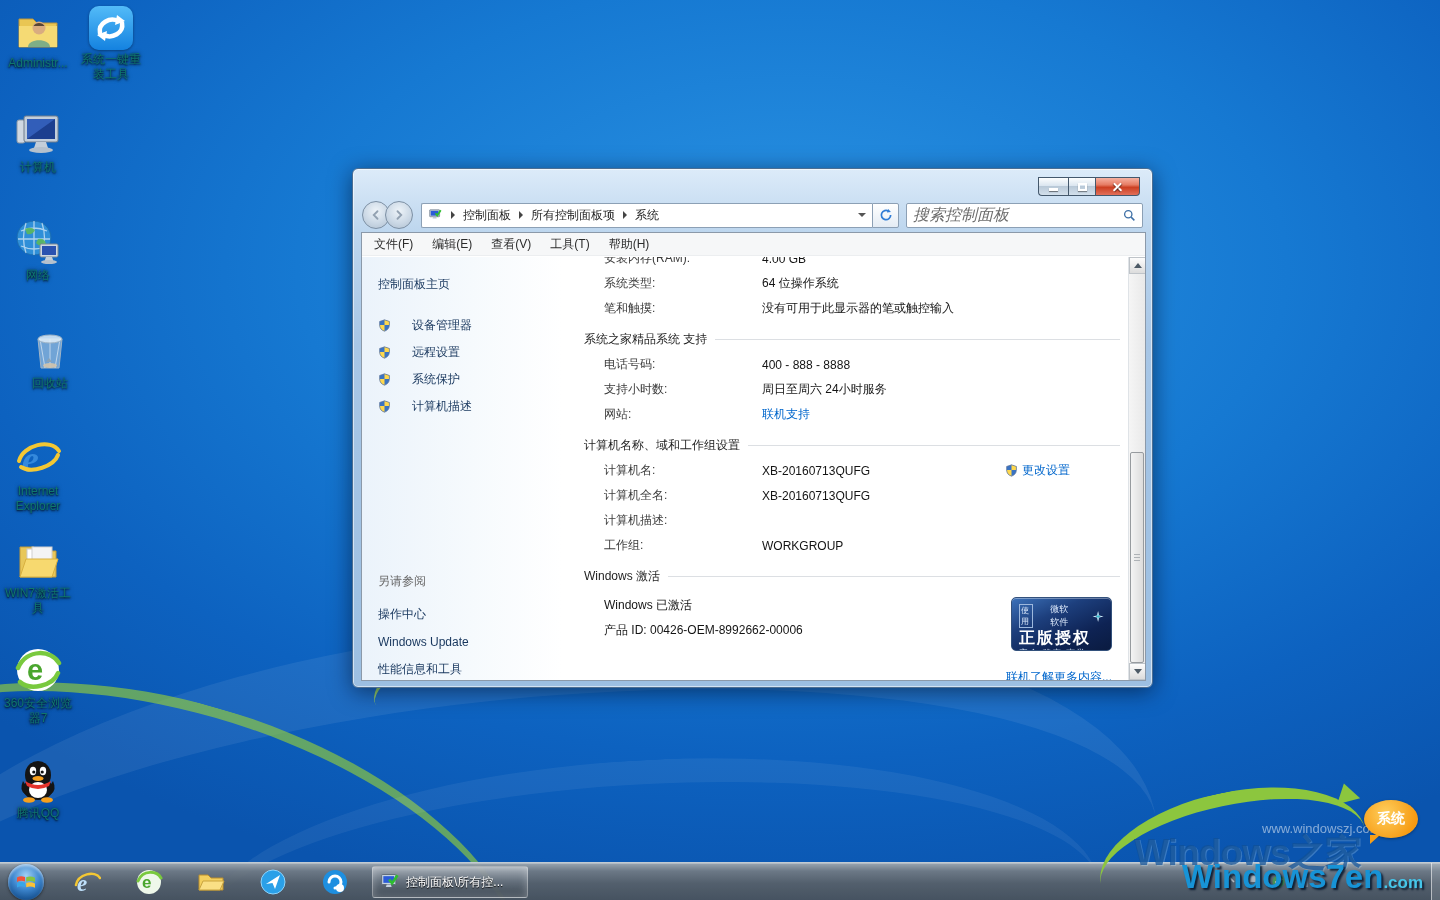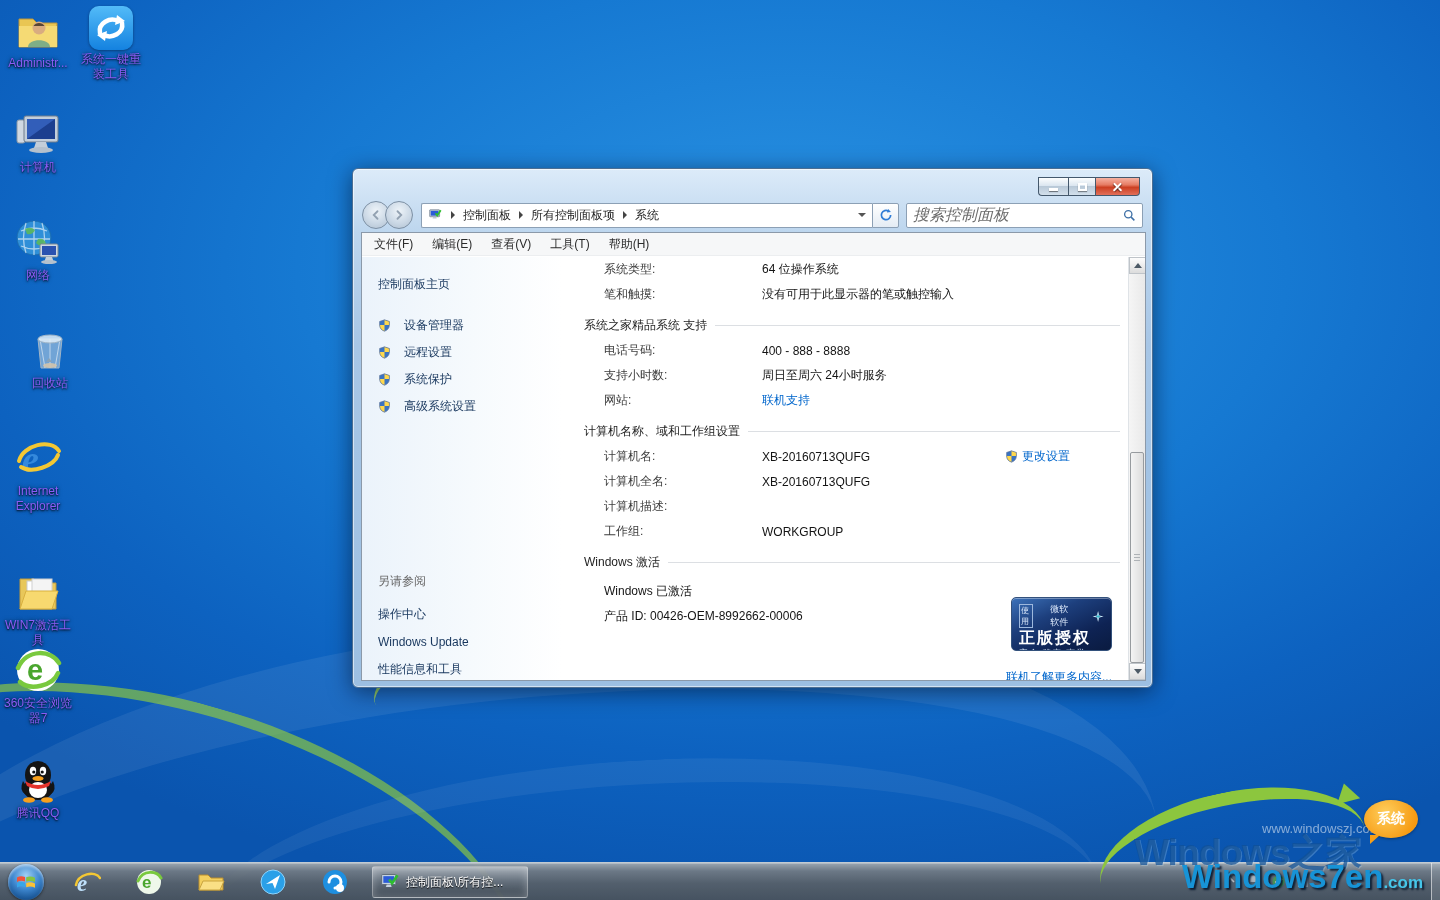--- a/index.html
+++ b/index.html
@@ -13,21 +13,21 @@
   .s1 { width:1300px; height:520px; left:-140px; top:630px;
         border-top:70px solid rgba(255,255,255,.07); transform:rotate(-6deg); }
   .s2 { width:760px; height:420px; left:-220px; top:700px;
         border-top:10px solid rgba(146,204,60,.65); transform:rotate(16deg); }
   .s3 { width:66px; height:44px; left:372px; top:668px;
         border-top:5px solid rgba(170,225,85,.85); transform:rotate(-28deg); }
   .s4 { width:900px; height:300px; left:200px; top:760px;
         border-top:24px solid rgba(255,255,255,.06); transform:rotate(-3deg); }
 
   
-  .dicon { position:absolute; width:76px; text-align:center; color:#8b5cf6; font-size:12px; z-index:10; cursor:default; }
+  .dicon { position:absolute; width:76px; text-align:center; color:#0f766e; font-size:12px; z-index:10; cursor:default; }
   .dicon .ic { display:block; width:48px; height:48px; margin:0 auto; }
   .dicon .lbl { display:block; margin-top:2px; line-height:15px;
     text-shadow:0 1px 2px rgba(0,0,0,.9), 0 0 4px rgba(0,0,0,.6); }
 
   
   .win { position:absolute; left:352px; top:168px; width:801px; height:520px; z-index:30;
     border:1px solid #4c6e92; border-radius:6px;
     background:linear-gradient(180deg,#dcebf9 0%,#bdd6ee 12%,#a7c6e6 34%,#9cbfe2 100%);
     box-shadow:0 4px 22px rgba(0,10,30,.55), inset 0 0 0 1px rgba(255,255,255,.55); }
   .cap { position:absolute; top:8px; right:12px; display:flex; z-index:5; }
@@ -68,21 +68,21 @@
     border:1px solid #8b99a9; overflow:hidden; }
   .menubar { height:23px; background:#f6f7f8; border-bottom:1px solid #eceef0; display:flex; align-items:center;
     padding-left:12px; font-size:12px; color:#2b2b2b; }
   .menubar span { margin-right:19px; }
   .cbody { position:absolute; left:0; right:0; top:24px; bottom:0; display:flex; }
 
   .sbar { width:200px; position:relative; font-size:12px; flex:0 0 auto;
     background:linear-gradient(90deg,#ebf3fb 0%,#f6fafd 55%,#fff 100%); padding-top:15px; }
   .sb-home { padding:4px 0 4px 16px; color:#17365d; cursor:pointer; }
   .sb-tasks { margin-top:15px; }
-  .sb-task { display:flex; align-items:center; gap:13px; padding:5px 0 5px 16px; color:#17365d; cursor:pointer; }
+  .sb-task { display:flex; align-items:center; gap:21px; padding:5px 0 5px 16px; color:#17365d; cursor:pointer; }
   .sb-see { position:absolute; left:16px; top:316px; }
   .sb-see .hdr { color:#696969; margin-bottom:10px; }
   .sb-see .itm { color:#17365d; padding:6px 0; cursor:pointer; }
 
   .main { flex:1; position:relative; overflow:hidden; padding:0 0 0 22px; font-size:12px; color:#141414; }
   .crow { display:flex; align-items:center; height:25px; padding-left:20px; }
   .clabel { width:158px; color:#3c3c3c; flex:0 0 auto; }
   .sect { display:flex; align-items:center; margin:10px 8px 4px 0; color:#1e1e1e; }
   .sect .line { flex:1; height:1px; background:#dcdfe3; margin-left:8px; }
   a.lnk { color:#0066cc; text-decoration:none; cursor:pointer; }
@@ -228,21 +228,21 @@
 <div class="dicon" style="left:0px;top:434px;">
   <span class="ic">
     <svg viewBox="0 0 48 48" width="48" height="48">
         <text x="8" y="38" font-size="38" font-weight="bold" font-style="italic" fill="#3489dc" font-family="Liberation Serif,serif">e</text>
         <path d="M5 27C9 11 37 4 45 17M44 21c-4 11-26 19-37 12" stroke="#f3c733" stroke-width="4" fill="none" stroke-linecap="round"></path>
       </svg>
   </span>
   <span class="lbl">Internet Explorer</span>
 </div>
 
-<div class="dicon" style="left:0px;top:568px;">
+<div class="dicon" style="left:0px;top:536px;">
   <span class="ic">
     <svg viewBox="0 0 48 48" width="48" height="48">
         <path d="M6 11h14l4 4h18v26H6z" fill="#e8c75a" stroke="#bf9a3c"></path>
         <rect x="13" y="13" width="20" height="24" fill="#fff" stroke="#c9c9c9"></rect>
         <rect x="18" y="11" width="20" height="26" fill="#f4f4f4" stroke="#cfcfcf"></rect>
         <path d="M6 41l6-18h32l-6 18z" fill="#f7d96f" stroke="#d9b13f"></path>
       </svg>
   </span>
   <span class="lbl">WIN7激活工具</span>
 </div>
@@ -379,32 +379,36 @@
               </svg>
             <span>系统保护</span>
           </div>
           <div class="sb-task">
             <svg width="13" height="13" viewBox="0 0 16 16">
                 <path d="M8 1l6 2v4.5c0 4.1-2.8 6.5-6 7.5-3.2-1-6-3.4-6-7.5V3z" fill="#3a73c2"></path>
                 <path d="M8 1l6 2v4.5H8z" fill="#ffd84d"></path>
                 <path d="M8 7.5H2c0 4.1 2.8 6.5 6 7.5z" fill="#ffd84d"></path>
                 <path d="M8 1l6 2v4.5c0 4.1-2.8 6.5-6 7.5-3.2-1-6-3.4-6-7.5V3z" fill="none" stroke="#5a6f94" stroke-width=".8"></path>
               </svg>
-            <span>高级系统设置</span>
+            <span>计算机描述</span>
           </div>
         </div>
         <div class="sb-see">
           <div class="hdr">另请参阅</div>
           <div class="itm">操作中心</div>
           <div class="itm">Windows Update</div>
           <div class="itm">性能信息和工具</div>
         </div>
       </div>
 
       <div class="main">
+        <div class="crow" style="margin-top:-11px;">
+          <span class="clabel">安装内存(RAM):</span>
+          <span>4.00 GB</span>
+        </div>
         <div class="crow">
           <span class="clabel">系统类型:</span>
           <span>64 位操作系统</span>
         </div>
         <div class="crow">
           <span class="clabel">笔和触摸:</span>
           <span>没有可用于此显示器的笔或触控输入</span>
         </div>
 
         <div class="sect">

